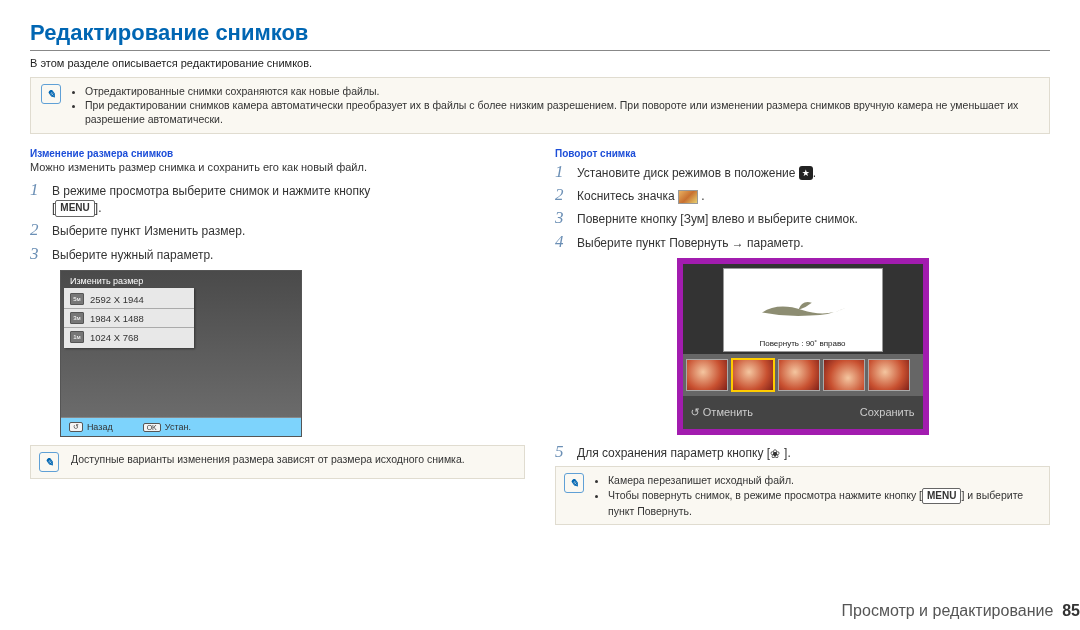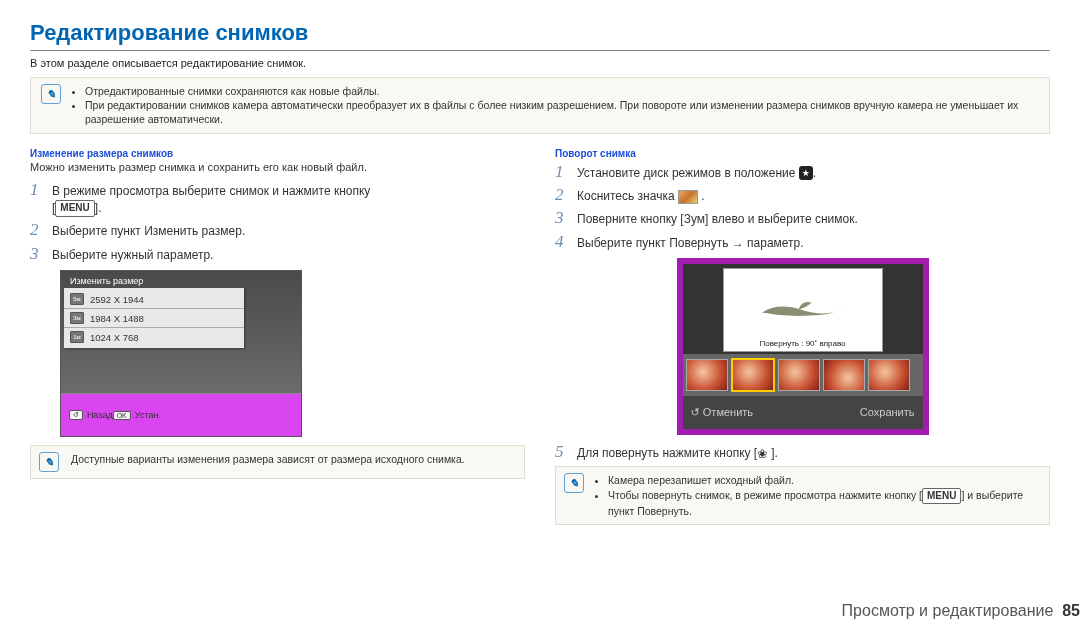--- a/index.html
+++ b/index.html
@@ -122,42 +122,42 @@
     background: linear-gradient(180deg, #4a4a4a 0%, #6b6b6b 100%);
     padding: 3px;
   }
   .sshot-header {
     color: #fff;
     padding: 2px 6px;
     font-size: 9px;
   }
   .size-list {
     background: #e8e8e8;
-    width: 180px;
+    width: 130px;
     padding: 2px 0;
     box-shadow: 1px 1px 2px rgba(0,0,0,.4);
   }
   .size-item {
     display: flex; align-items: center; gap: 6px;
     padding: 3px 6px;
     border-bottom: 1px solid #aaa;
   }
   .size-item:last-child { border-bottom: none; }
   .size-ic {
     width: 12px; height: 10px;
     background: #777;
     border: 1px solid #555;
     border-radius: 1px;
     font-size: 6px; color: #fff;
     display:flex;align-items:center;justify-content:center;
   }
   .sshot-btn-row {
-    background: #d946ef;
-    display: flex; 
-    padding: 16px 8px;
+    background: #7dd3fc;
+    display: flex; gap: 30px;
+    padding: 4px 8px;
     border-top: 1px solid #888;
     font-size: 9px;
   }
   .sbtn { display: flex; align-items: center; gap: 4px; }
   .sbtn-ic {
     display: inline-block;
     border: 1px solid #555;
     border-radius: 2px;
     padding: 0 3px;
     font-size: 7px;
@@ -222,21 +222,21 @@
     color: #555;
   }
   .footer b { font-weight: bold; color: #333; }
 </style>
 </head>
 <body>
 
 <div class="page">
   <div class="title">Редактирование снимков</div>
   <div class="hr"></div>
-  <div class="intro">В этом разделе описывается редактирование снимок.</div>
+  <div class="intro">В этом разделе описывается редактирование снимков.</div>
 
   <div class="notebox">
     <div class="note-icon">✎</div>
     <div class="note-content">
       <ul>
         <li>Отредактированные снимки сохраняются как новые файлы.</li>
         <li>При редактировании снимков камера автоматически преобразует их в файлы с более низким разрешением. При повороте или изменении размера снимков вручную камера не уменьшает их разрешение автоматически.</li>
       </ul>
     </div>
   </div>
@@ -346,21 +346,21 @@
         </div>
         <div class="sshot2-footer">
           <span><span>↺</span> <span>Отменить</span></span>
           <span>Сохранить</span>
         </div>
       </div>
 
       <div class="step">
         <div class="step-num">5</div>
         <div class="step-body">
-          <span>Для повернуть нажмите кнопку [</span><span class="macro-icon">❀</span><span>].</span>
+          <span>Для сохранения параметр кнопку [</span><span class="macro-icon">❀</span><span>].</span>
         </div>
       </div>
 
       <div class="notebox small">
         <div class="note-icon">✎</div>
         <div class="note-content">
           <ul>
             <li>Камера перезапишет исходный файл.</li>
             <li>
               <span>Чтобы повернуть снимок, в режиме просмотра нажмите кнопку [</span><span class="menu-badge">MENU</span><span>] и выберите пункт </span><span class="bold">Повернуть</span><span>.</span>

